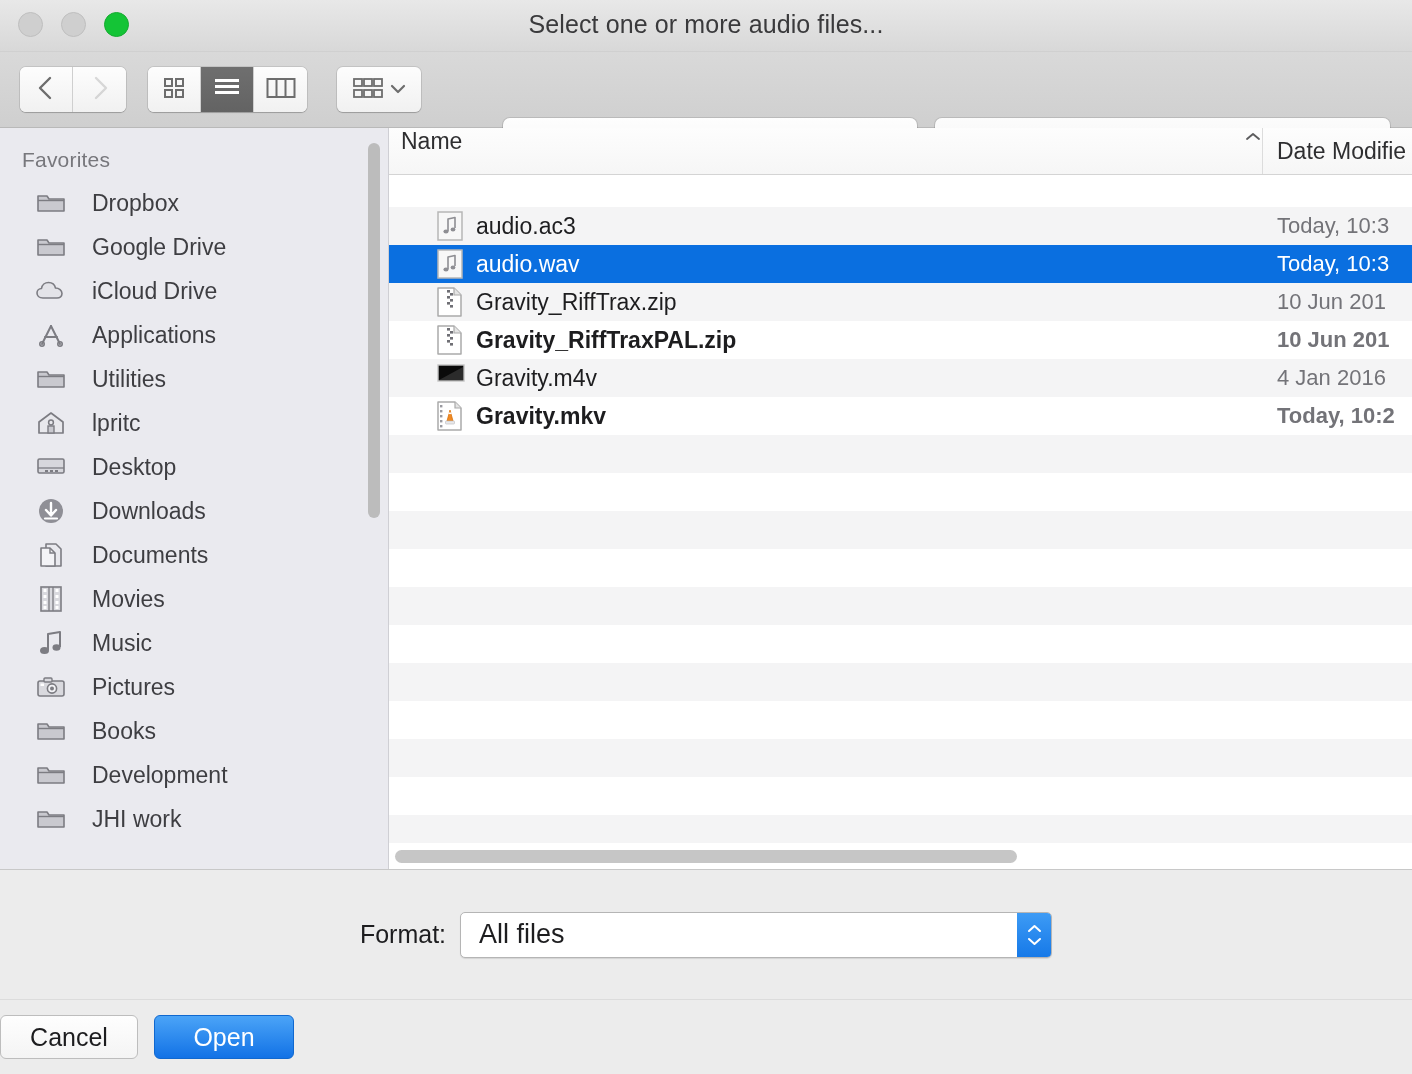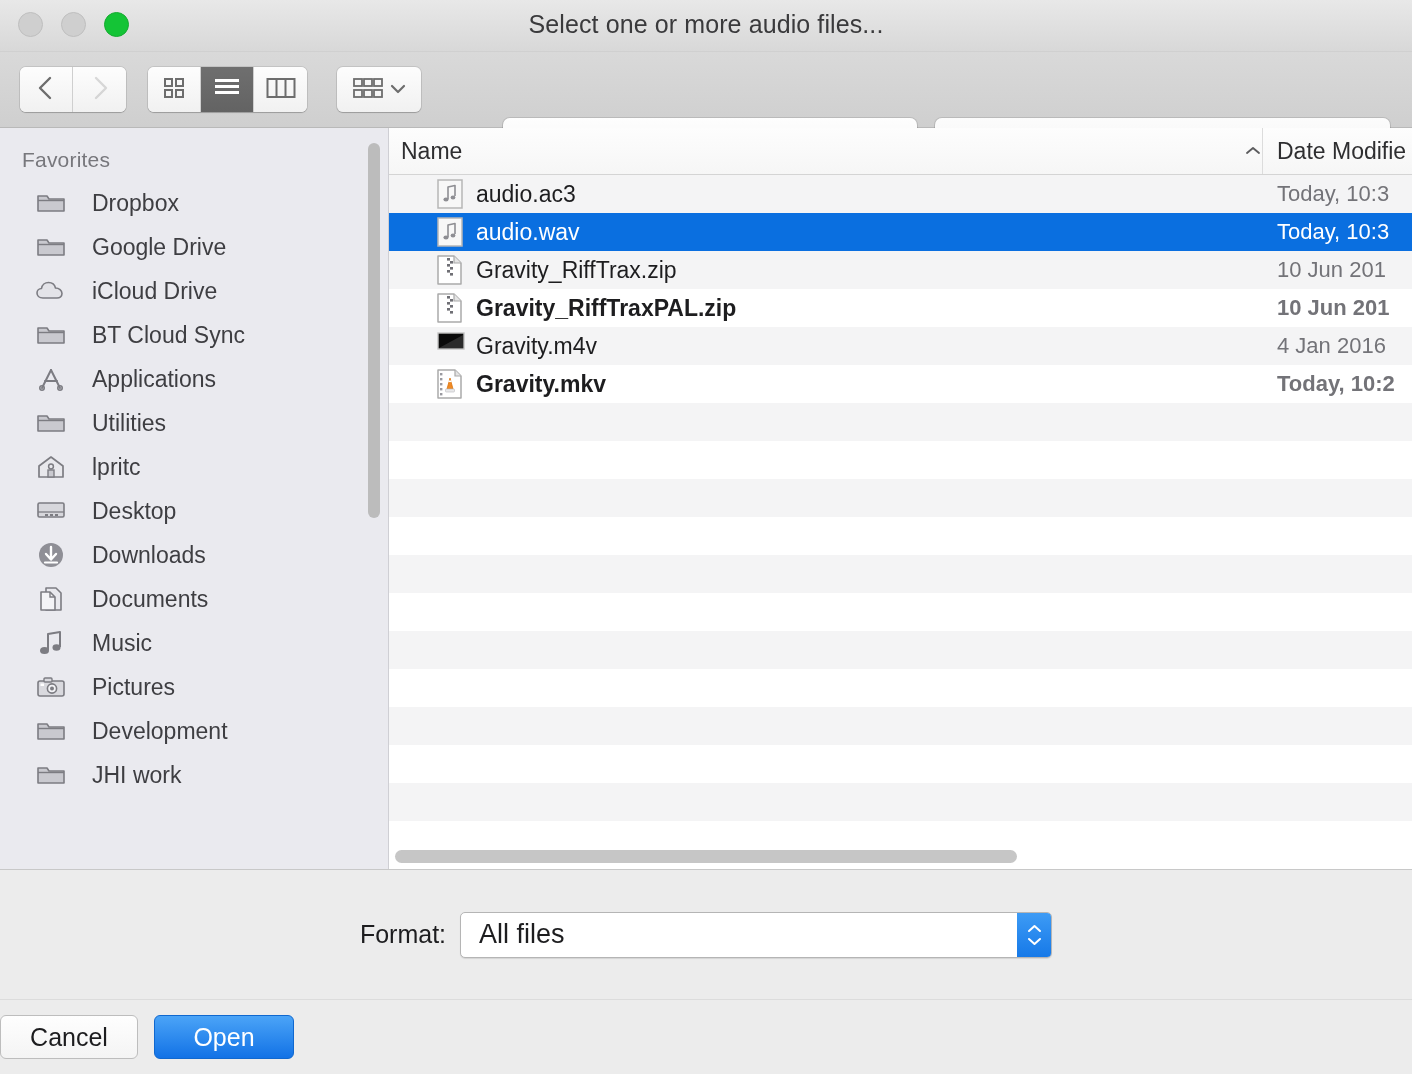--- a/index.html
+++ b/index.html
@@ -210,21 +210,21 @@
     display: flex;
     height: 47px;
     flex: 0 0 47px;
     background: linear-gradient(to bottom, #fdfdfd, #f6f6f6);
     border-bottom: 1px solid #d4d4d4;
     align-items: center;
   }
   .col-name {
     flex: 0 0 874px;
     display: flex;
-    align-items: center;
+    align-items: flex-start;
     justify-content: space-between;
     padding: 0 0 0 12px;
     height: 100%;
     border-right: 1px solid #dcdcdc;
   }
   .col-date {
     flex: 1 1 auto;
     padding-left: 14px;
     height: 100%;
     display: flex;
@@ -234,20 +234,21 @@
   .col-title {
     font-size: 23px;
     color: #2e2e30;
     white-space: nowrap;
   }
 
   .rows {
     position: relative;
     flex: 1 1 auto;
     overflow: hidden;
+    margin-top: 32px;
   }
   .row {
     display: flex;
     height: 38px;
     align-items: center;
   }
   .row.odd  { background: #f4f4f5; }
   .row.even { background: #ffffff; font-weight: bold; }
   .row.selected { background: #0a6fe0; }
   .row .cell-name {
@@ -521,29 +522,20 @@
             <span class="sb-icon">
               <svg width="32" height="22" viewBox="0 0 32 22">
         <path d="M8,18 C4,18 2,15.5 2,13 C2,10.5 4,8.5 6.5,8.5 C7,5 10,2.5 13.5,2.5
                  C17,2.5 19.8,4.8 20.5,8 C24,8 27,10.5 27,13.6 C27,16.3 24.8,18 22,18 Z" fill="#e3e3e8" stroke="#7c7c82" stroke-width="1.6" stroke-linejoin="round"></path>
               </svg>
             </span>
             <span class="sb-label">iCloud Drive</span>
           </div>
           <div class="sb-item">
             <span class="sb-icon">
-              <svg width="30" height="24" viewBox="0 0 30 24">
-        <path d="M2,5 L11,5 L13,8 L28,8 L28,20 L2,20 Z" fill="#c9c9cf" stroke="#7c7c82" stroke-width="1.6" stroke-linejoin="round"></path>
-        <line x1="2" y1="9.5" x2="28" y2="9.5" stroke="#7c7c82" stroke-width="1.4"></line>
-              </svg>
-            </span>
-            <span class="sb-label">BT Cloud Sync</span>
-          </div>
-          <div class="sb-item">
-            <span class="sb-icon">
               <svg width="30" height="26" viewBox="0 0 30 26">
         <line x1="6" y1="22" x2="15" y2="4" stroke="#7c7c82" stroke-width="2" stroke-linecap="round"></line>
         <line x1="24" y1="22" x2="15" y2="4" stroke="#7c7c82" stroke-width="2" stroke-linecap="round"></line>
         <line x1="9" y1="15" x2="21" y2="15" stroke="#7c7c82" stroke-width="2" stroke-linecap="round"></line>
         <circle cx="6" cy="22" r="2.2" fill="none" stroke="#7c7c82" stroke-width="1.6"></circle>
         <circle cx="24" cy="22" r="2.2" fill="none" stroke="#7c7c82" stroke-width="1.6"></circle>
               </svg>
             </span>
             <span class="sb-label">Applications</span>
           </div>
@@ -594,38 +586,65 @@
         <path d="M9,3 L19,3 L24,8 L24,25 L9,25 Z" fill="#e9e9ee" stroke="#7c7c82" stroke-width="1.6" stroke-linejoin="round"></path>
         <path d="M4,7 L13,7 L18,12 L18,25 L4,25 Z" fill="#f3f3f6" stroke="#7c7c82" stroke-width="1.6" stroke-linejoin="round"></path>
         <path d="M13,7 L13,12 L18,12" fill="none" stroke="#7c7c82" stroke-width="1.4"></path>
               </svg>
             </span>
             <span class="sb-label">Documents</span>
           </div>
           <div class="sb-item">
             <span class="sb-icon">
               <svg width="26" height="28" viewBox="0 0 26 28">
+        <rect x="3" y="2" width="20" height="24" fill="#d9d9de" stroke="#7c7c82" stroke-width="1.6"></rect>
+        <rect x="5.5" y="4" width="3" height="3" fill="#fff"></rect>
+        <rect x="5.5" y="10" width="3" height="3" fill="#fff"></rect>
+        <rect x="5.5" y="16" width="3" height="3" fill="#fff"></rect>
+        <rect x="5.5" y="21" width="3" height="3" fill="#fff"></rect>
+        <rect x="17.5" y="4" width="3" height="3" fill="#fff"></rect>
+        <rect x="17.5" y="10" width="3" height="3" fill="#fff"></rect>
+        <rect x="17.5" y="16" width="3" height="3" fill="#fff"></rect>
+        <rect x="17.5" y="21" width="3" height="3" fill="#fff"></rect>
+        <line x1="11" y1="2" x2="11" y2="26" stroke="#7c7c82" stroke-width="1.3"></line>
+        <line x1="15" y1="2" x2="15" y2="26" stroke="#7c7c82" stroke-width="1.3"></line>
+              </svg>
+            </span>
+            <span class="sb-label">Movies</span>
+          </div>
+          <div class="sb-item">
+            <span class="sb-icon">
+              <svg width="26" height="28" viewBox="0 0 26 28">
         <path d="M10,21 L10,5 L22,3 L22,18" fill="none" stroke="#7c7c82" stroke-width="2" stroke-linejoin="round"></path>
         <ellipse cx="6.5" cy="21.5" rx="4.5" ry="3.6" fill="#7c7c82"></ellipse>
         <ellipse cx="18.5" cy="18.5" rx="4" ry="3.3" fill="#7c7c82"></ellipse>
               </svg>
             </span>
             <span class="sb-label">Music</span>
           </div>
           <div class="sb-item">
             <span class="sb-icon">
               <svg width="30" height="24" viewBox="0 0 30 24">
         <rect x="2" y="6" width="26" height="15" rx="2" fill="#d9d9de" stroke="#7c7c82" stroke-width="1.6"></rect>
         <rect x="8" y="3" width="8" height="4" rx="1" fill="#d9d9de" stroke="#7c7c82" stroke-width="1.4"></rect>
         <circle cx="16" cy="13.5" r="4.6" fill="#f2f2f5" stroke="#7c7c82" stroke-width="1.6"></circle>
         <circle cx="16" cy="13.5" r="2" fill="#7c7c82"></circle>
         <rect x="4.5" y="8.5" width="3.5" height="2.5" fill="#fff"></rect>
               </svg>
             </span>
             <span class="sb-label">Pictures</span>
+          </div>
+          <div class="sb-item">
+            <span class="sb-icon">
+              <svg width="30" height="24" viewBox="0 0 30 24">
+        <path d="M2,5 L11,5 L13,8 L28,8 L28,20 L2,20 Z" fill="#c9c9cf" stroke="#7c7c82" stroke-width="1.6" stroke-linejoin="round"></path>
+        <line x1="2" y1="9.5" x2="28" y2="9.5" stroke="#7c7c82" stroke-width="1.4"></line>
+              </svg>
+            </span>
+            <span class="sb-label">Books</span>
           </div>
           <div class="sb-item">
             <span class="sb-icon">
               <svg width="30" height="24" viewBox="0 0 30 24">
         <path d="M2,5 L11,5 L13,8 L28,8 L28,20 L2,20 Z" fill="#c9c9cf" stroke="#7c7c82" stroke-width="1.6" stroke-linejoin="round"></path>
         <line x1="2" y1="9.5" x2="28" y2="9.5" stroke="#7c7c82" stroke-width="1.4"></line>
               </svg>
             </span>
             <span class="sb-label">Development</span>
           </div>

